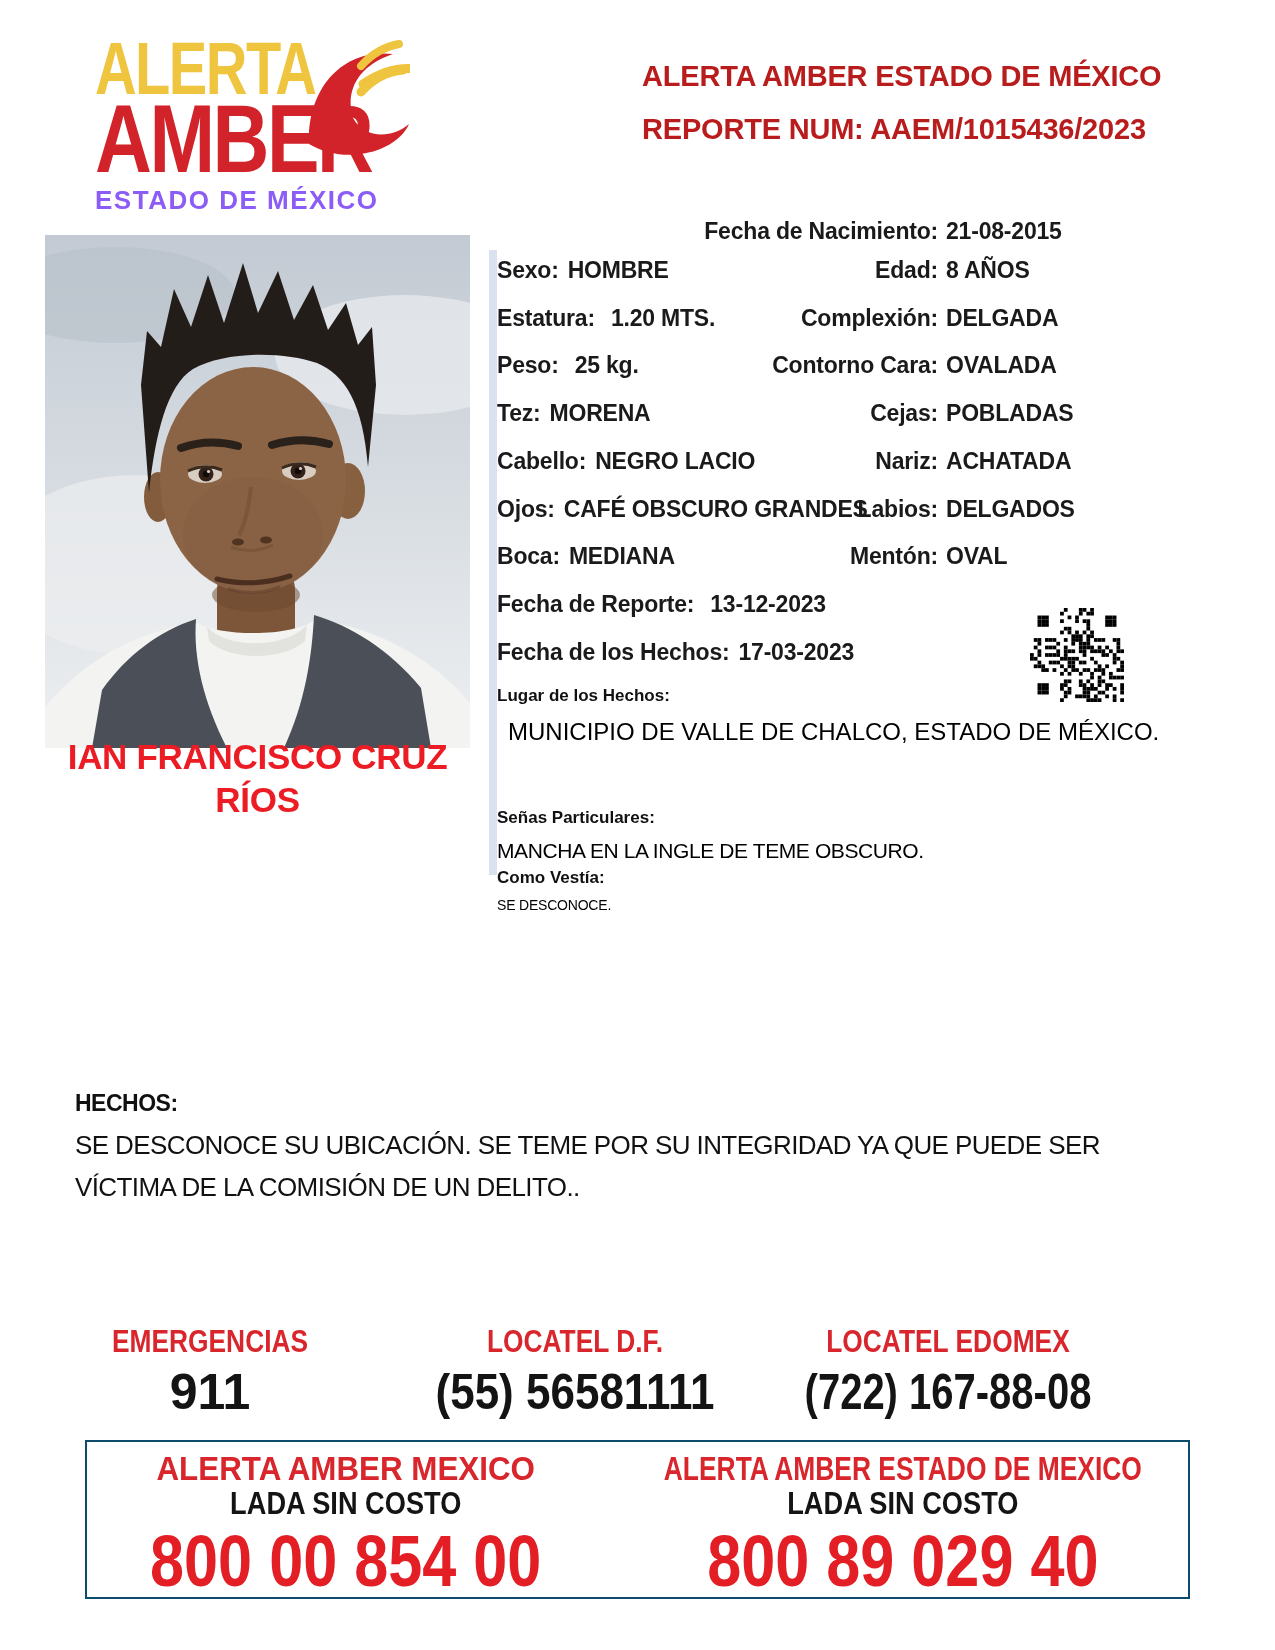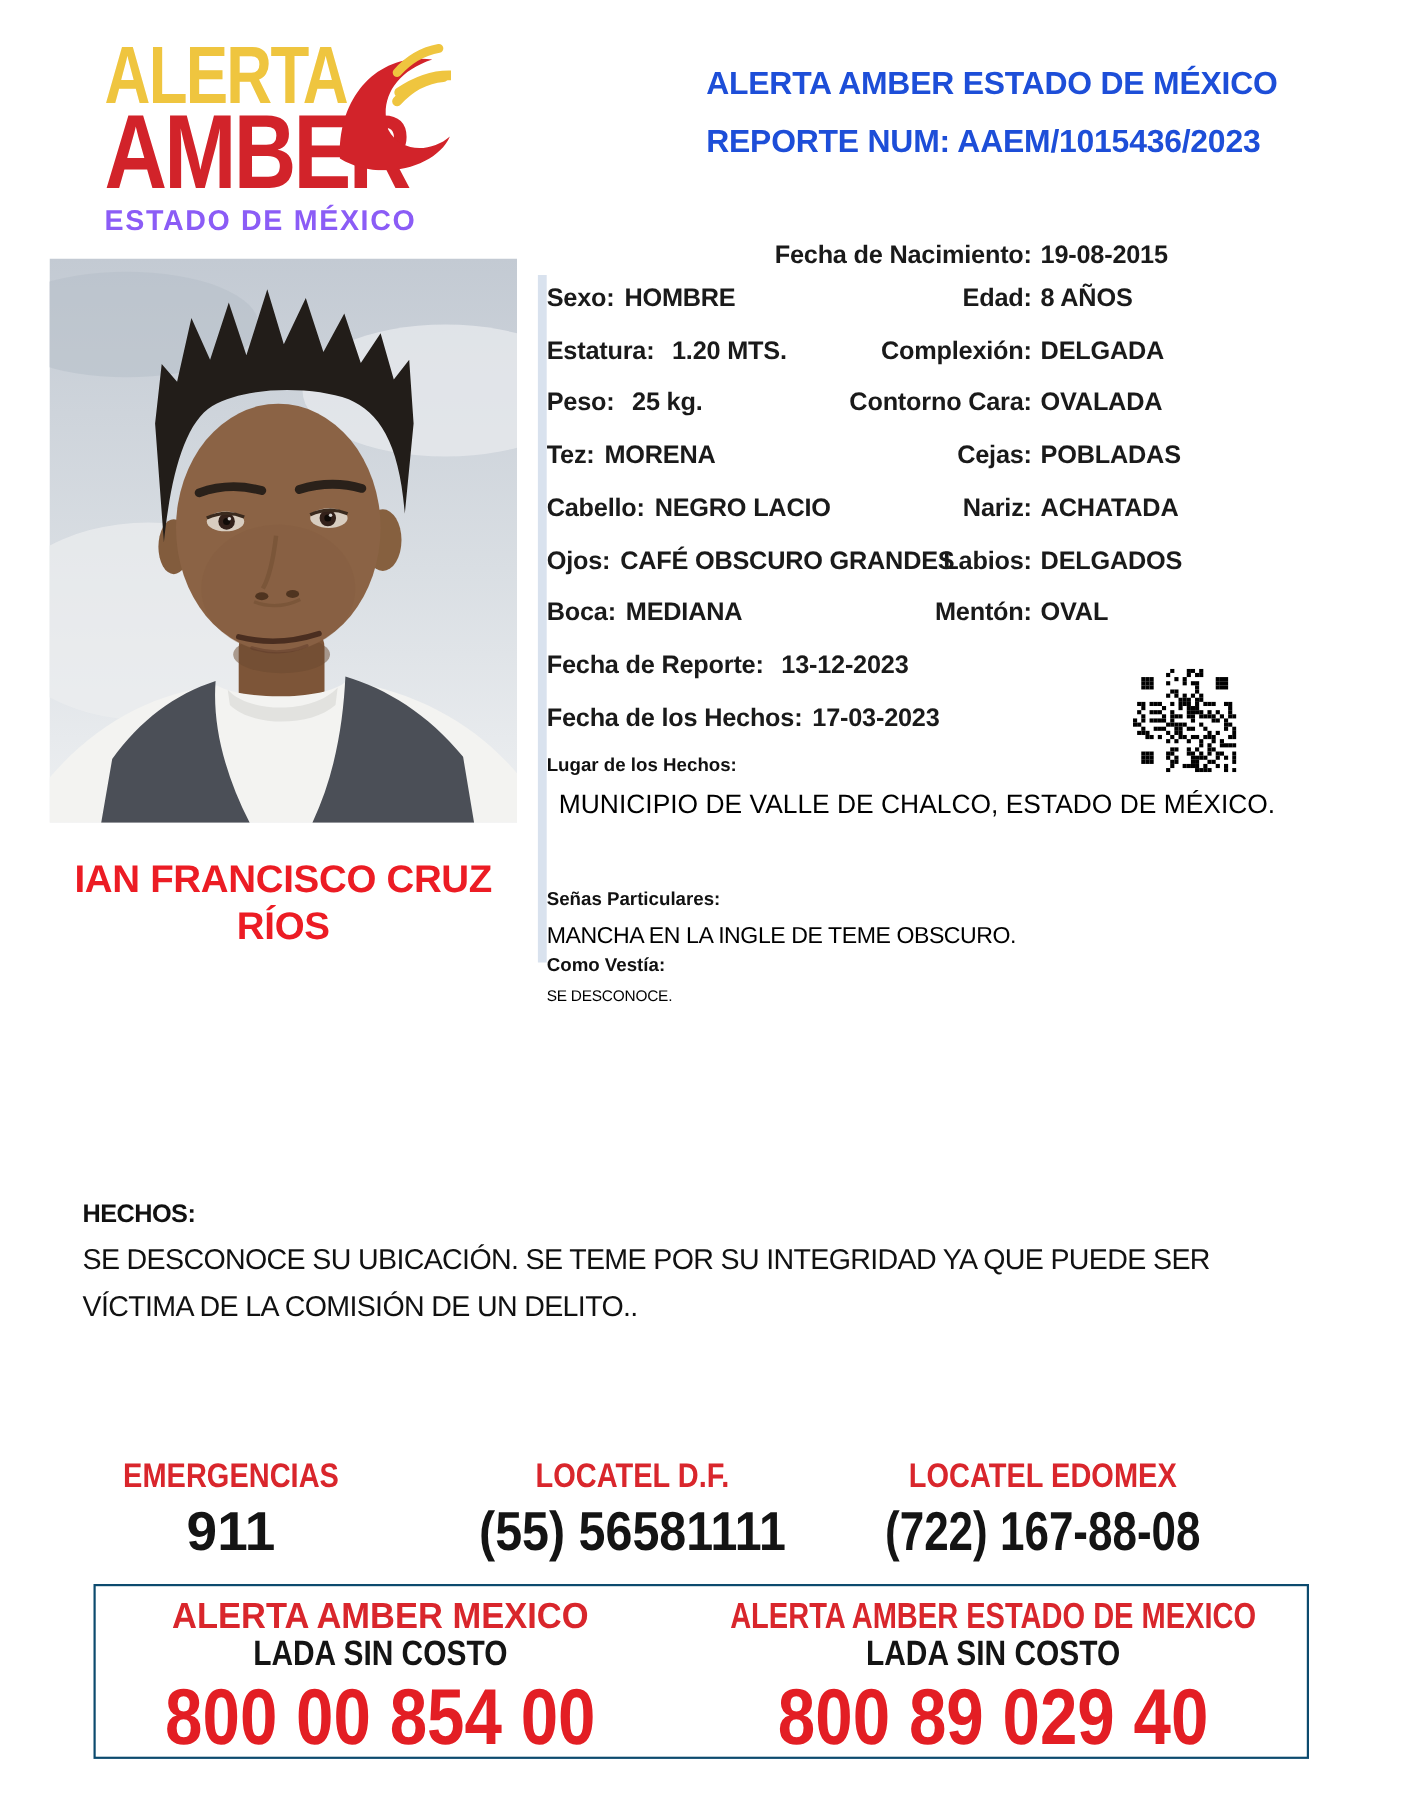--- a/index.html
+++ b/index.html
@@ -8,26 +8,26 @@
   .abs{position:absolute;}
   
   #logo{left:95px;top:36px;width:330px;}
   .logo-l1{font-size:74px;font-weight:bold;color:#EFC53F;letter-spacing:-2px;
            transform:scaleX(.78);transform-origin:0 0;line-height:.9;white-space:nowrap;}
   .logo-l2{font-size:96px;font-weight:bold;color:#D2232A;letter-spacing:-3px;
            transform:scaleX(.82);transform-origin:0 0;line-height:.92;margin-top:-8px;white-space:nowrap;}
   .logo-l3{font-size:26px;font-weight:bold;color:#8b5cf6;letter-spacing:1.5px;margin-top:2px;white-space:nowrap;}
   #swoosh{left:305px;top:40px;}
   
-  .hdr{left:642px;font-size:29px;font-weight:bold;color:#1d4ed8;white-space:nowrap;letter-spacing:-.2px;}
+  .hdr{left:642px;font-size:29px;font-weight:bold;color:#b91c1c;white-space:nowrap;letter-spacing:-.2px;}
   
   #photo{left:45px;top:235px;width:425px;height:513px;}
   #vrule{left:489px;top:250px;width:8px;height:625px;background:#d9e2ee;}
   
-  #name{left:45px;top:778px;width:425px;text-align:center;color:#EC1C24;
+  #name{left:45px;top:735px;width:425px;text-align:center;color:#EC1C24;
         font-size:35px;font-weight:bold;line-height:1.23;letter-spacing:-.3px;}
   
   .fr{position:absolute;left:0;width:1275px;font-size:23px;font-weight:bold;
       letter-spacing:-.2px;white-space:nowrap;color:#1a1a1a;}
   .lpair{position:absolute;left:497px;white-space:nowrap;}
   .rlabel{position:absolute;right:337px;white-space:nowrap;}
   .rvalue{position:absolute;left:946px;white-space:nowrap;}
   .lvalue{margin-left:9px;}
   .gap-lg{margin-left:16px;}
   .sec-label{position:absolute;left:497px;font-size:17px;font-weight:bold;white-space:nowrap;}
@@ -132,21 +132,21 @@
   </svg>
   <div class="abs" id="vrule"></div>
 
   <div class="abs" id="name">
     <div>IAN FRANCISCO CRUZ</div>
     <div>RÍOS</div>
   </div>
 
   <div class="fr" style="top:218px;">
     <span class="rlabel">Fecha de Nacimiento:</span>
-    <span class="rvalue">19-08-2015</span>
+    <span class="rvalue">21-08-2015</span>
   </div>
 
   <div class="fr" style="top:257px;">
     <span class="lpair"><span>Sexo:</span><span class="lvalue">HOMBRE</span></span>
     <span class="rlabel">Edad:</span>
     <span class="rvalue">8 AÑOS</span>
   </div>
   <div class="fr" style="top:305px;">
     <span class="lpair"><span>Estatura:</span><span class="lvalue gap-lg">1.20 MTS.</span></span>
     <span class="rlabel">Complexión:</span>

